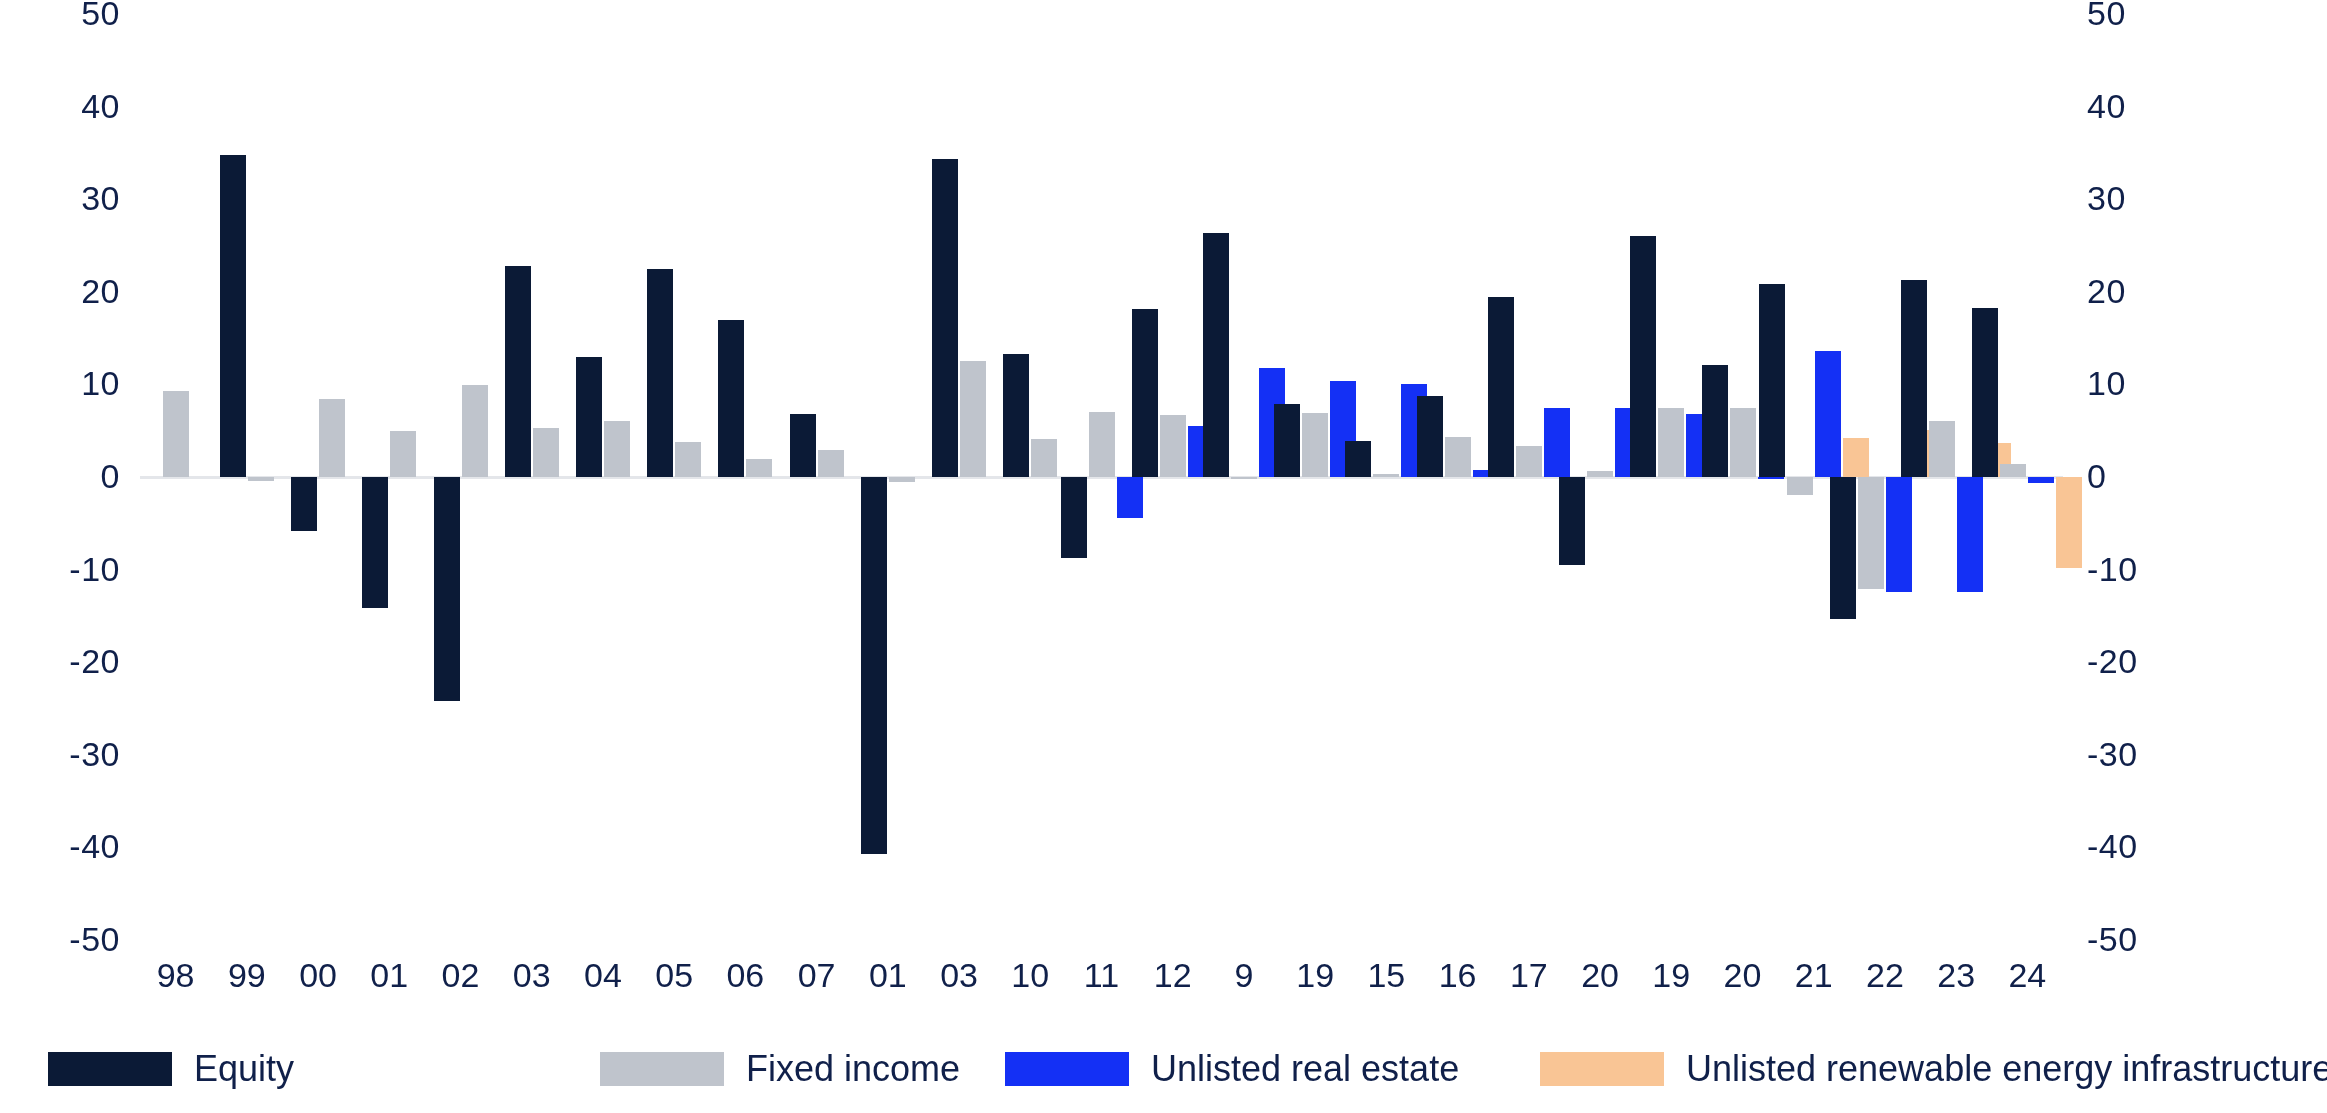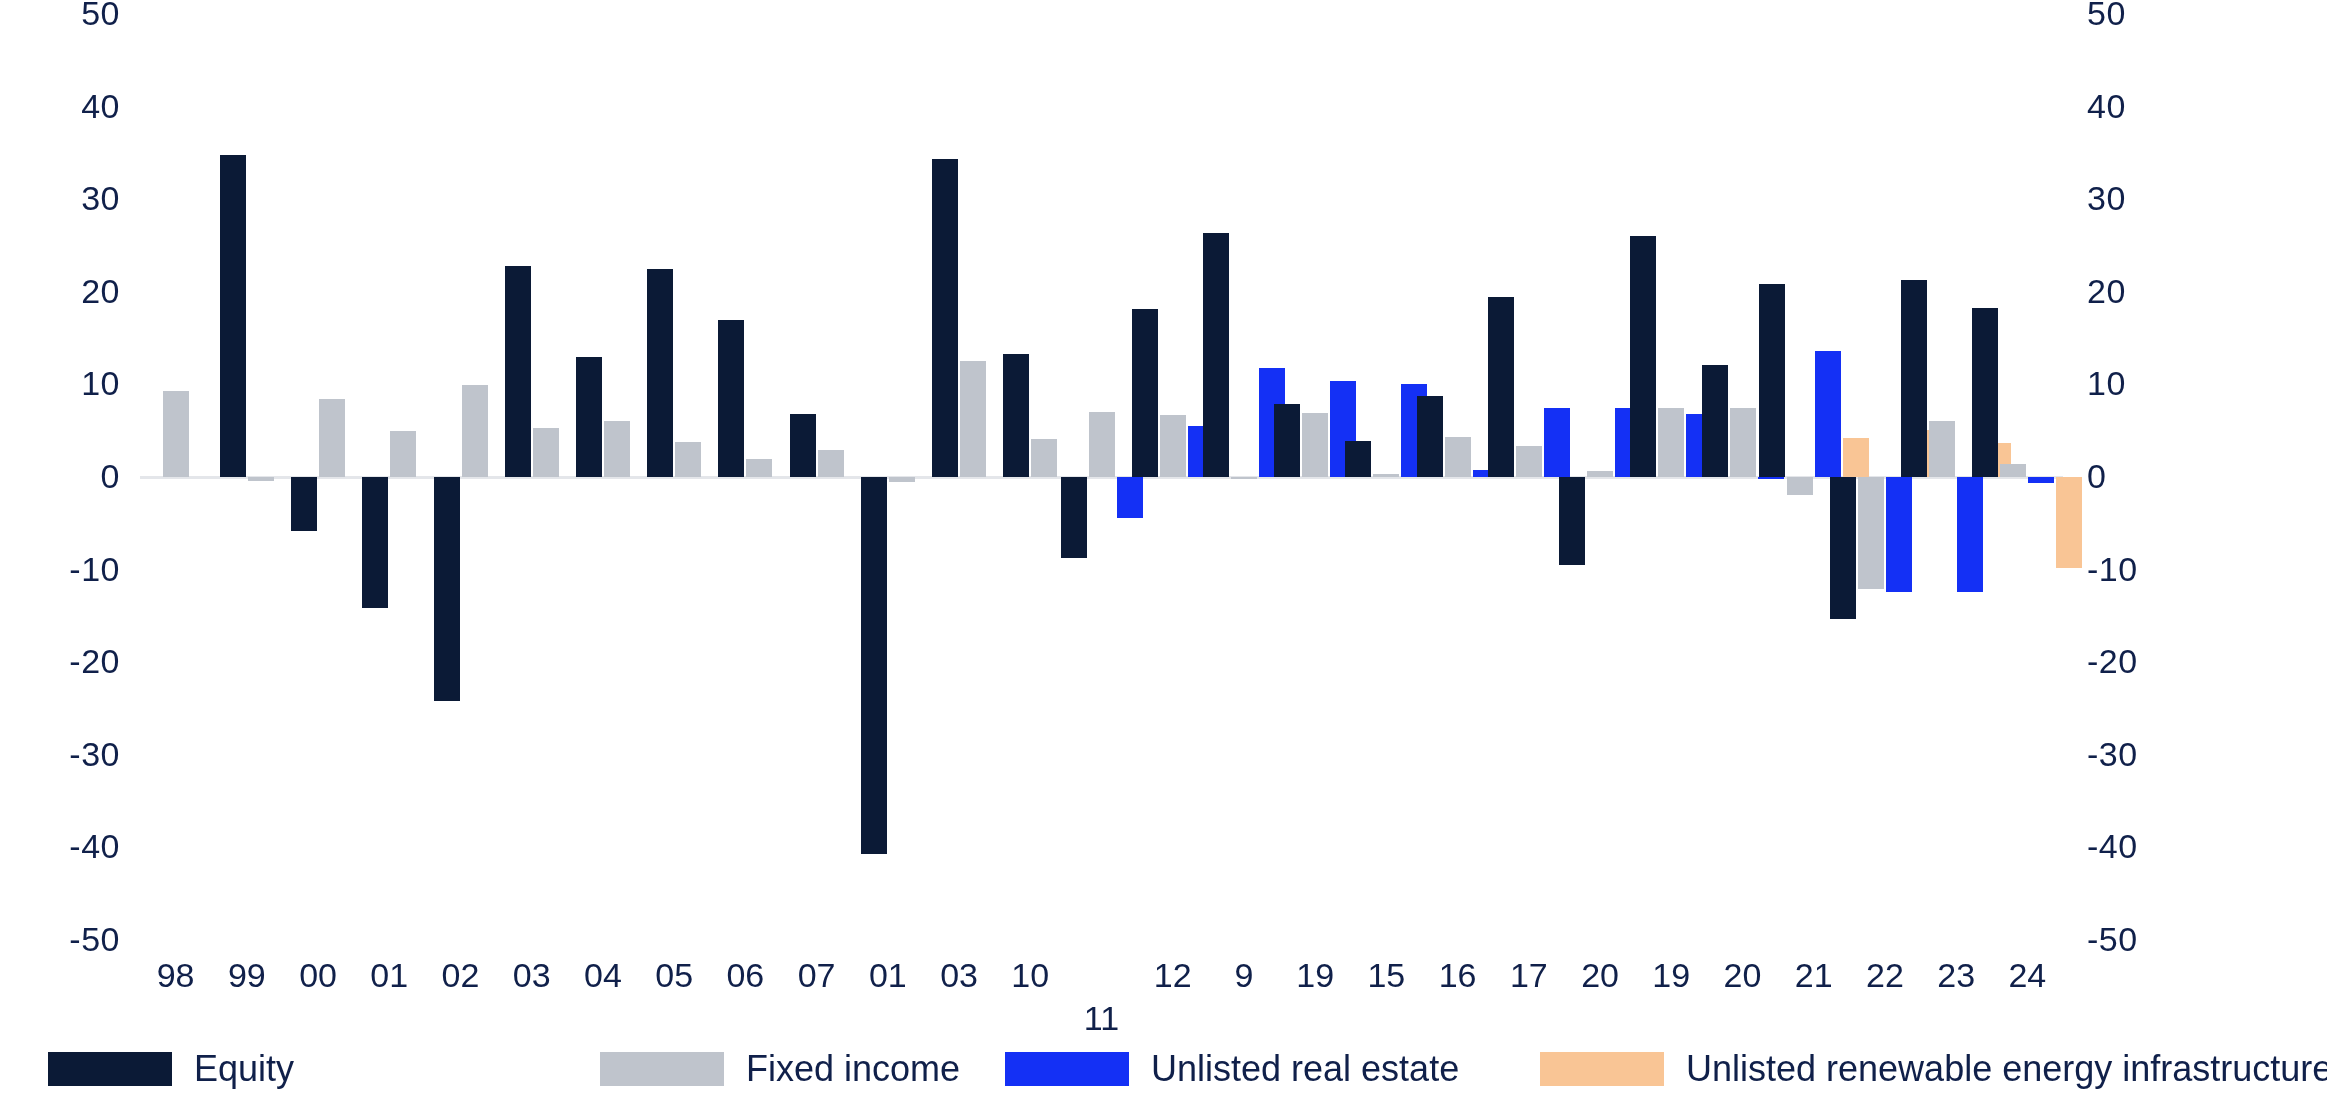--- a/index.html
+++ b/index.html
@@ -203,21 +203,21 @@
       <div class="x-tick" style="left: 349.278px; top: 956px;">01</div>
       <div class="x-tick" style="left: 420.5px; top: 956px;">02</div>
       <div class="x-tick" style="left: 491.722px; top: 956px;">03</div>
       <div class="x-tick" style="left: 562.944px; top: 956px;">04</div>
       <div class="x-tick" style="left: 634.167px; top: 956px;">05</div>
       <div class="x-tick" style="left: 705.389px; top: 956px;">06</div>
       <div class="x-tick" style="left: 776.611px; top: 956px;">07</div>
       <div class="x-tick" style="left: 847.833px; top: 956px;">01</div>
       <div class="x-tick" style="left: 919.056px; top: 956px;">03</div>
       <div class="x-tick" style="left: 990.278px; top: 956px;">10</div>
-      <div class="x-tick" style="left: 1061.5px; top: 956px; margin-top: 43px;">11</div>
+      <div class="x-tick" style="left: 1061.5px; top: 956px;">11</div>
       <div class="x-tick" style="left: 1132.72px; top: 956px;">12</div>
       <div class="x-tick" style="left: 1203.94px; top: 956px;">9</div>
       <div class="x-tick" style="left: 1275.17px; top: 956px;">19</div>
       <div class="x-tick" style="left: 1346.39px; top: 956px;">15</div>
       <div class="x-tick" style="left: 1417.61px; top: 956px;">16</div>
       <div class="x-tick" style="left: 1488.83px; top: 956px;">17</div>
       <div class="x-tick" style="left: 1560.06px; top: 956px;">20</div>
       <div class="x-tick" style="left: 1631.28px; top: 956px;">19</div>
       <div class="x-tick" style="left: 1702.5px; top: 956px;">20</div>
       <div class="x-tick" style="left: 1773.72px; top: 956px;">21</div>

